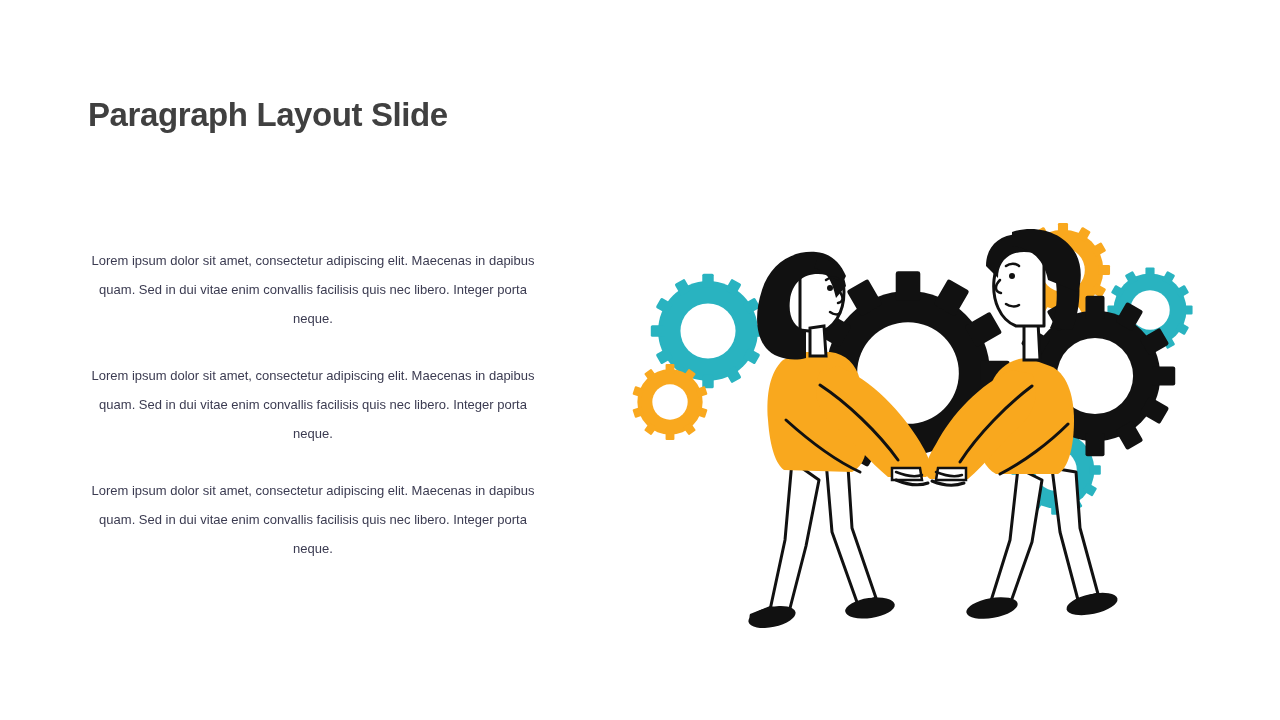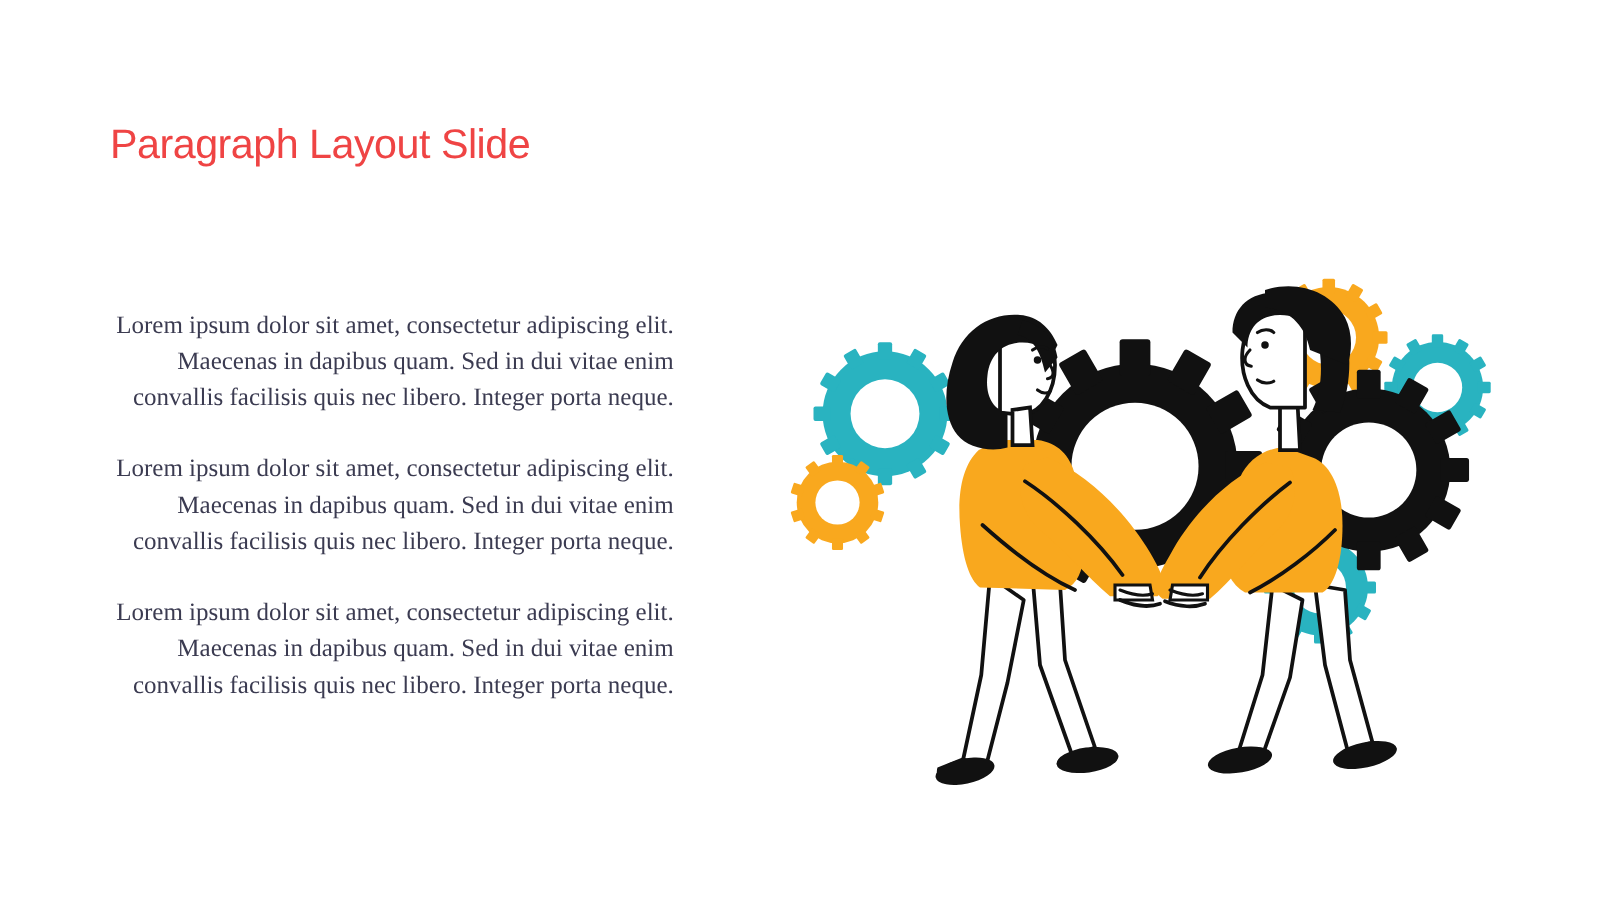--- a/index.html
+++ b/index.html
@@ -19,40 +19,40 @@
     overflow: hidden;
   }
 
   
   .slide-title {
     position: absolute;
     left: 88px;
     top: 74px;
     font-family: "Liberation Sans", sans-serif;
     font-size: 33px;
-    font-weight: normal;
+    font-weight: bold;
     letter-spacing: -0.4px;
-    color: #ef4444;
+    color: #404040;
     white-space: nowrap;
   }
 
   
   .body-column {
     position: absolute;
     left: 87px;
     top: 246px;
     width: 452px;
   }
   .paragraph {
-    font-family: Liberation Serif, serif;
-    font-size: 20px;
+    font-family: Liberation Sans, sans-serif;
+    font-size: 13px;
     line-height: 29px;
     color: #3b3b51;
     margin: 0 0 28px 0;
-    text-align: right;
+    text-align: center;
   }
   .paragraph:last-child {
     margin-bottom: 0;
   }
 
   
   .illustration {
     position: absolute;
     left: 620px;
     top: 180px;

